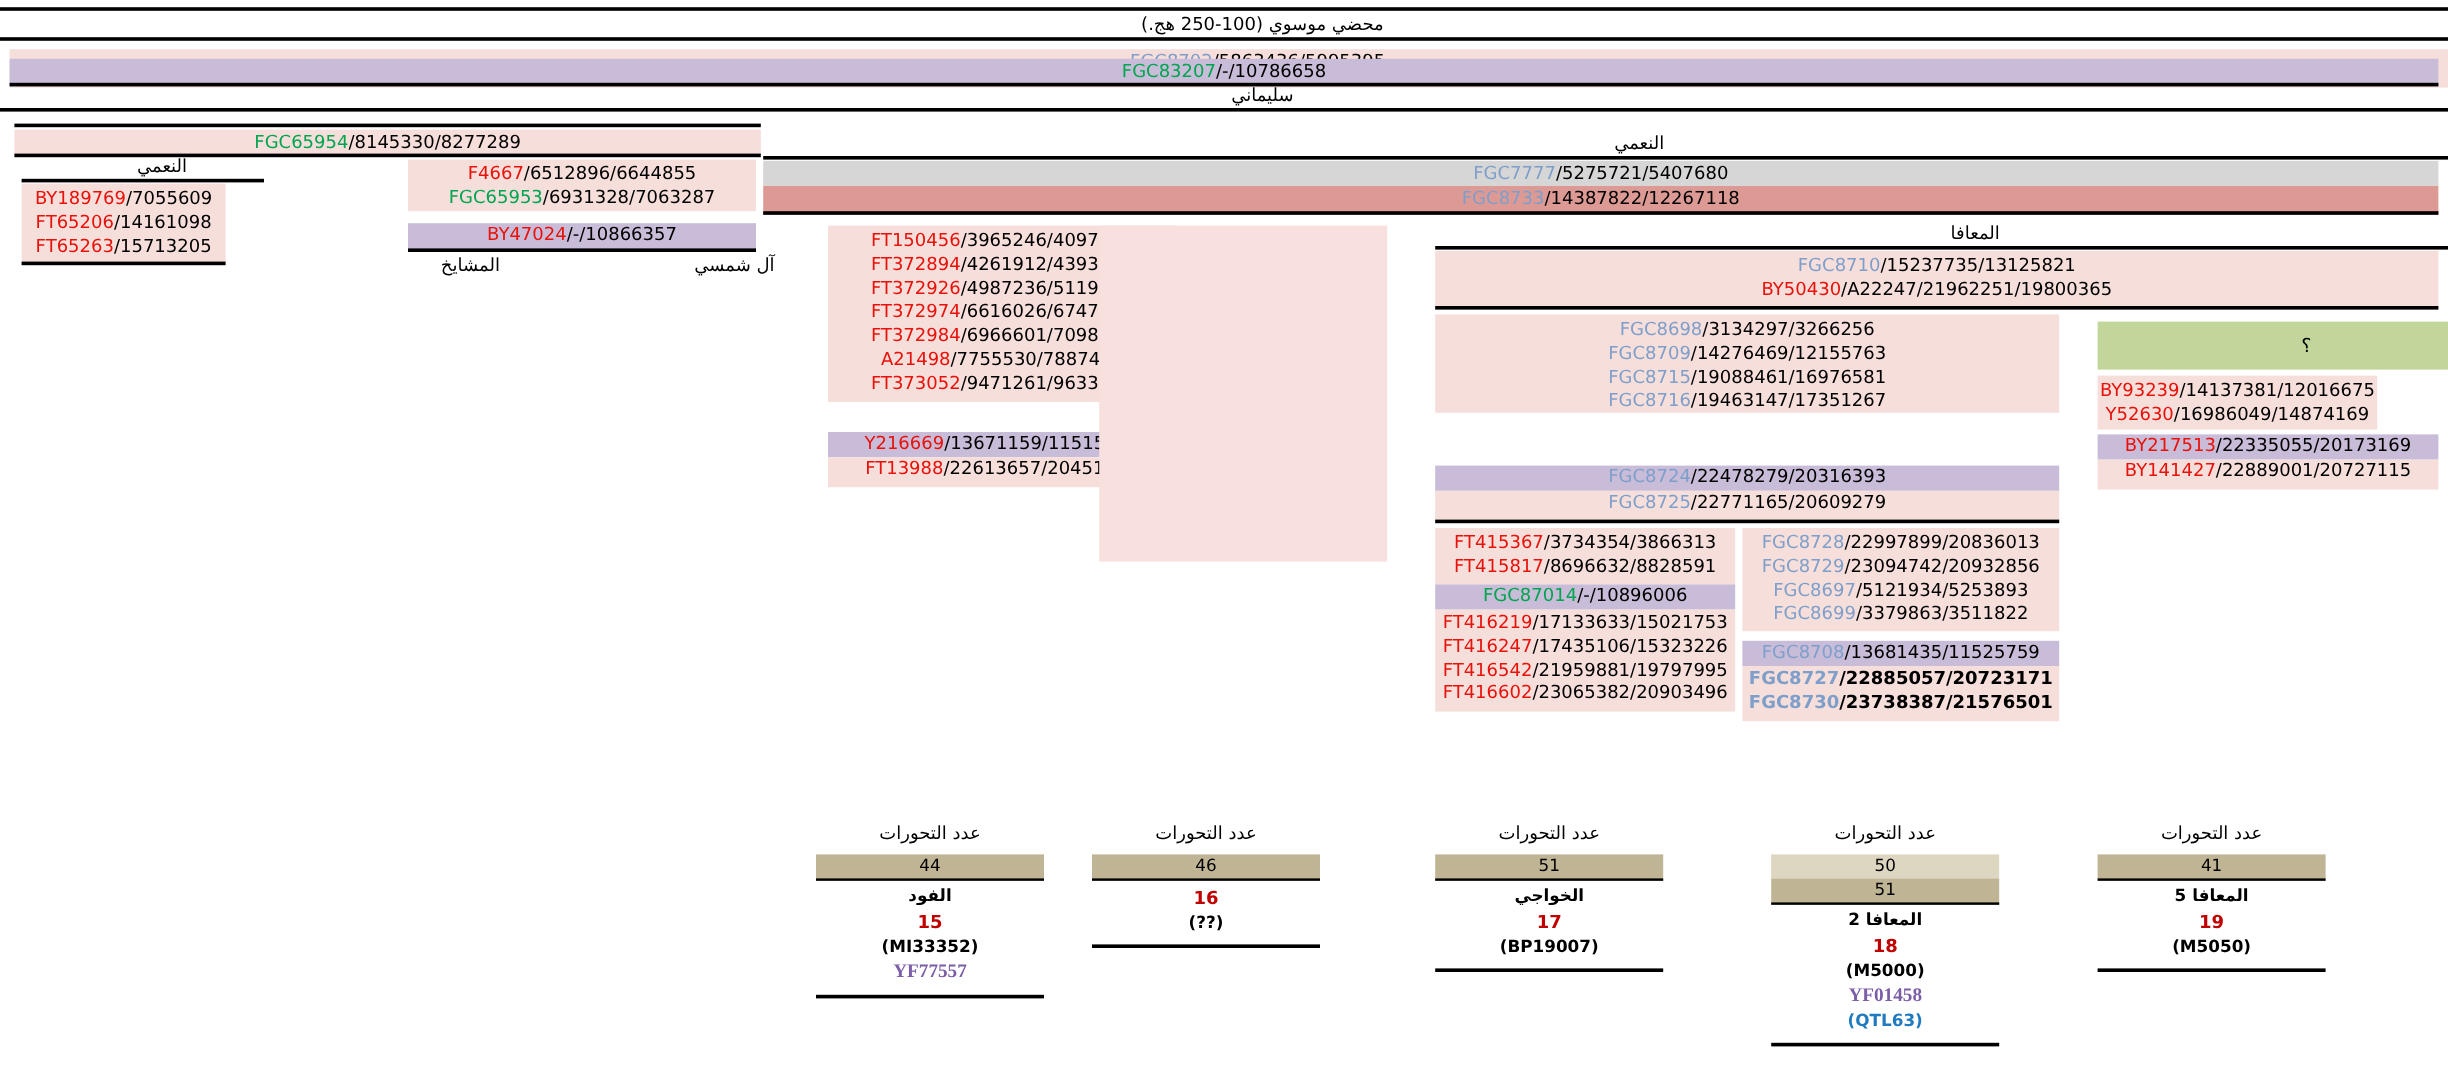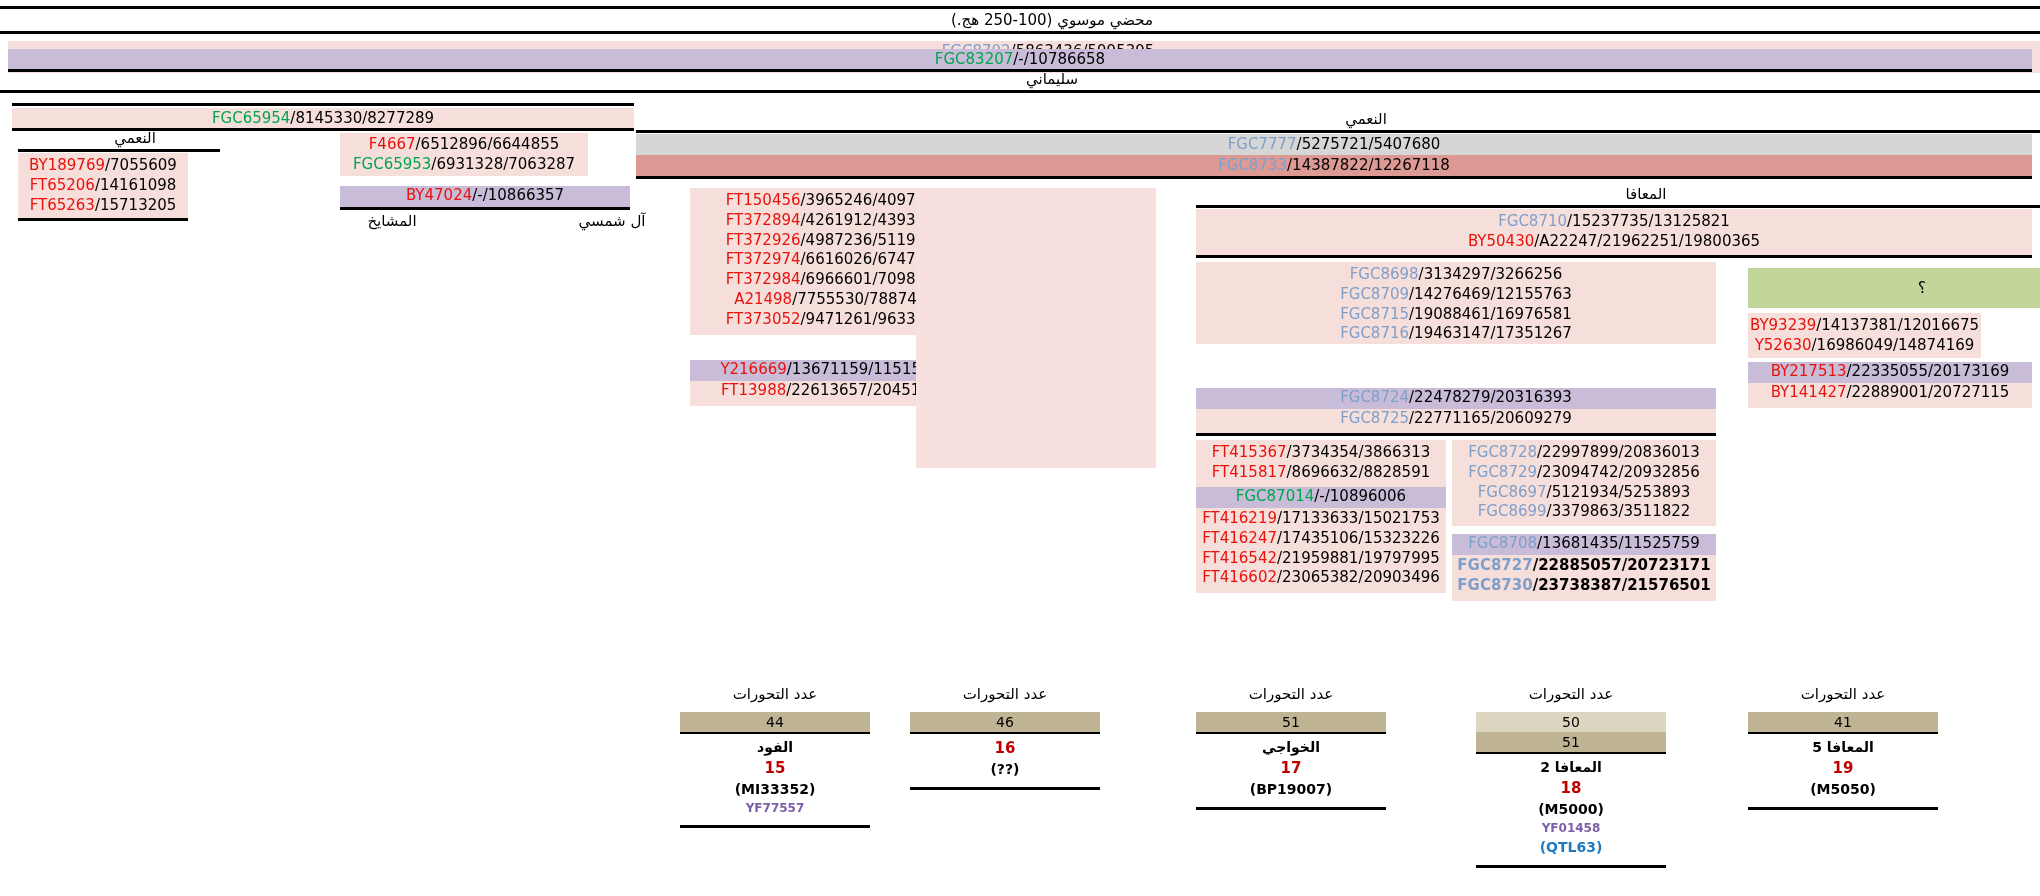--- a/index.html
+++ b/index.html
@@ -45,21 +45,21 @@
   .f-tan-lt{background:#ddd6c1;}
   .center{text-align:center;}
 
   
   .sum-col{position:absolute;text-align:center;width:190px;}
   .sum-label{font-size:15px;margin-bottom:9px;}
   .sum-bar{height:20px;line-height:20px;font-size:14px;}
   .sum-name{font-weight:bold;font-size:14px;margin-top:5px;}
   .sum-num{font-weight:bold;font-size:15px;color:#c00000;margin-top:4px;}
   .sum-code{font-weight:bold;font-size:14px;margin-top:4px;}
-  .sum-extra{font-weight:bold;font-size:12px;margin-top:4px;color:#7b5ea7;}
+  .sum-extra{font-weight:bold;font-size:16px;margin-top:4px;color:#7b5ea7;font-family:Liberation Serif, serif;}
   .sum-extra2{font-weight:bold;font-size:14px;margin-top:4px;color:#1f7ac0;}
   .sum-rule{border-top:3px solid #000;margin-top:10px;}
 </style>
 </head>
 <body>
 
 <div class="abs rule-top rule-bot center hdr-ar" style="left:0px;top:6px;width:2040px;height:22px;line-height:22px;">
   <span>محضي موسوي (100-250 هج.)</span>
 </div>
 
@@ -81,21 +81,21 @@
 
 <div class="abs center hdr-ar rule-bot" style="left:18px;top:130px;width:170px;height:19px;line-height:17px;">
   <span>النعمي</span>
 </div>
 <div class="abs f-pink rule-bot" style="left:18px;top:153px;width:170px;padding:3px 0 3px 0;">
   <div class="row center"><span class="c-red">BY189769</span><span class="c-black">/7055609</span></div>
   <div class="row center"><span class="c-red">FT65206</span><span class="c-black">/14161098</span></div>
   <div class="row center"><span class="c-red">FT65263</span><span class="c-black">/15713205</span></div>
 </div>
 
-<div class="abs f-pink" style="left:340px;top:133px;width:248px;padding:2px 0 1px 0;">
+<div class="abs f-pink" style="left:340px;top:133px;width:290px;padding:2px 0 1px 0;">
   <div class="row center"><span class="c-red">F4667</span><span class="c-black">/6512896/6644855</span></div>
   <div class="row center"><span class="c-green">FGC65953</span><span class="c-black">/6931328/7063287</span></div>
 </div>
 <div class="abs f-lilac rule-bot" style="left:340px;top:186px;width:290px;height:21px;line-height:21px;">
   <div class="row center"><span class="c-red">BY47024</span><span class="c-black">/-/10866357</span></div>
 </div>
 <div class="abs center hdr-ar" style="left:280px;top:212px;width:160px;">
   <span>المشايخ</span>
 </div>
 <div class="abs center hdr-ar" style="left:500px;top:212px;width:160px;">

